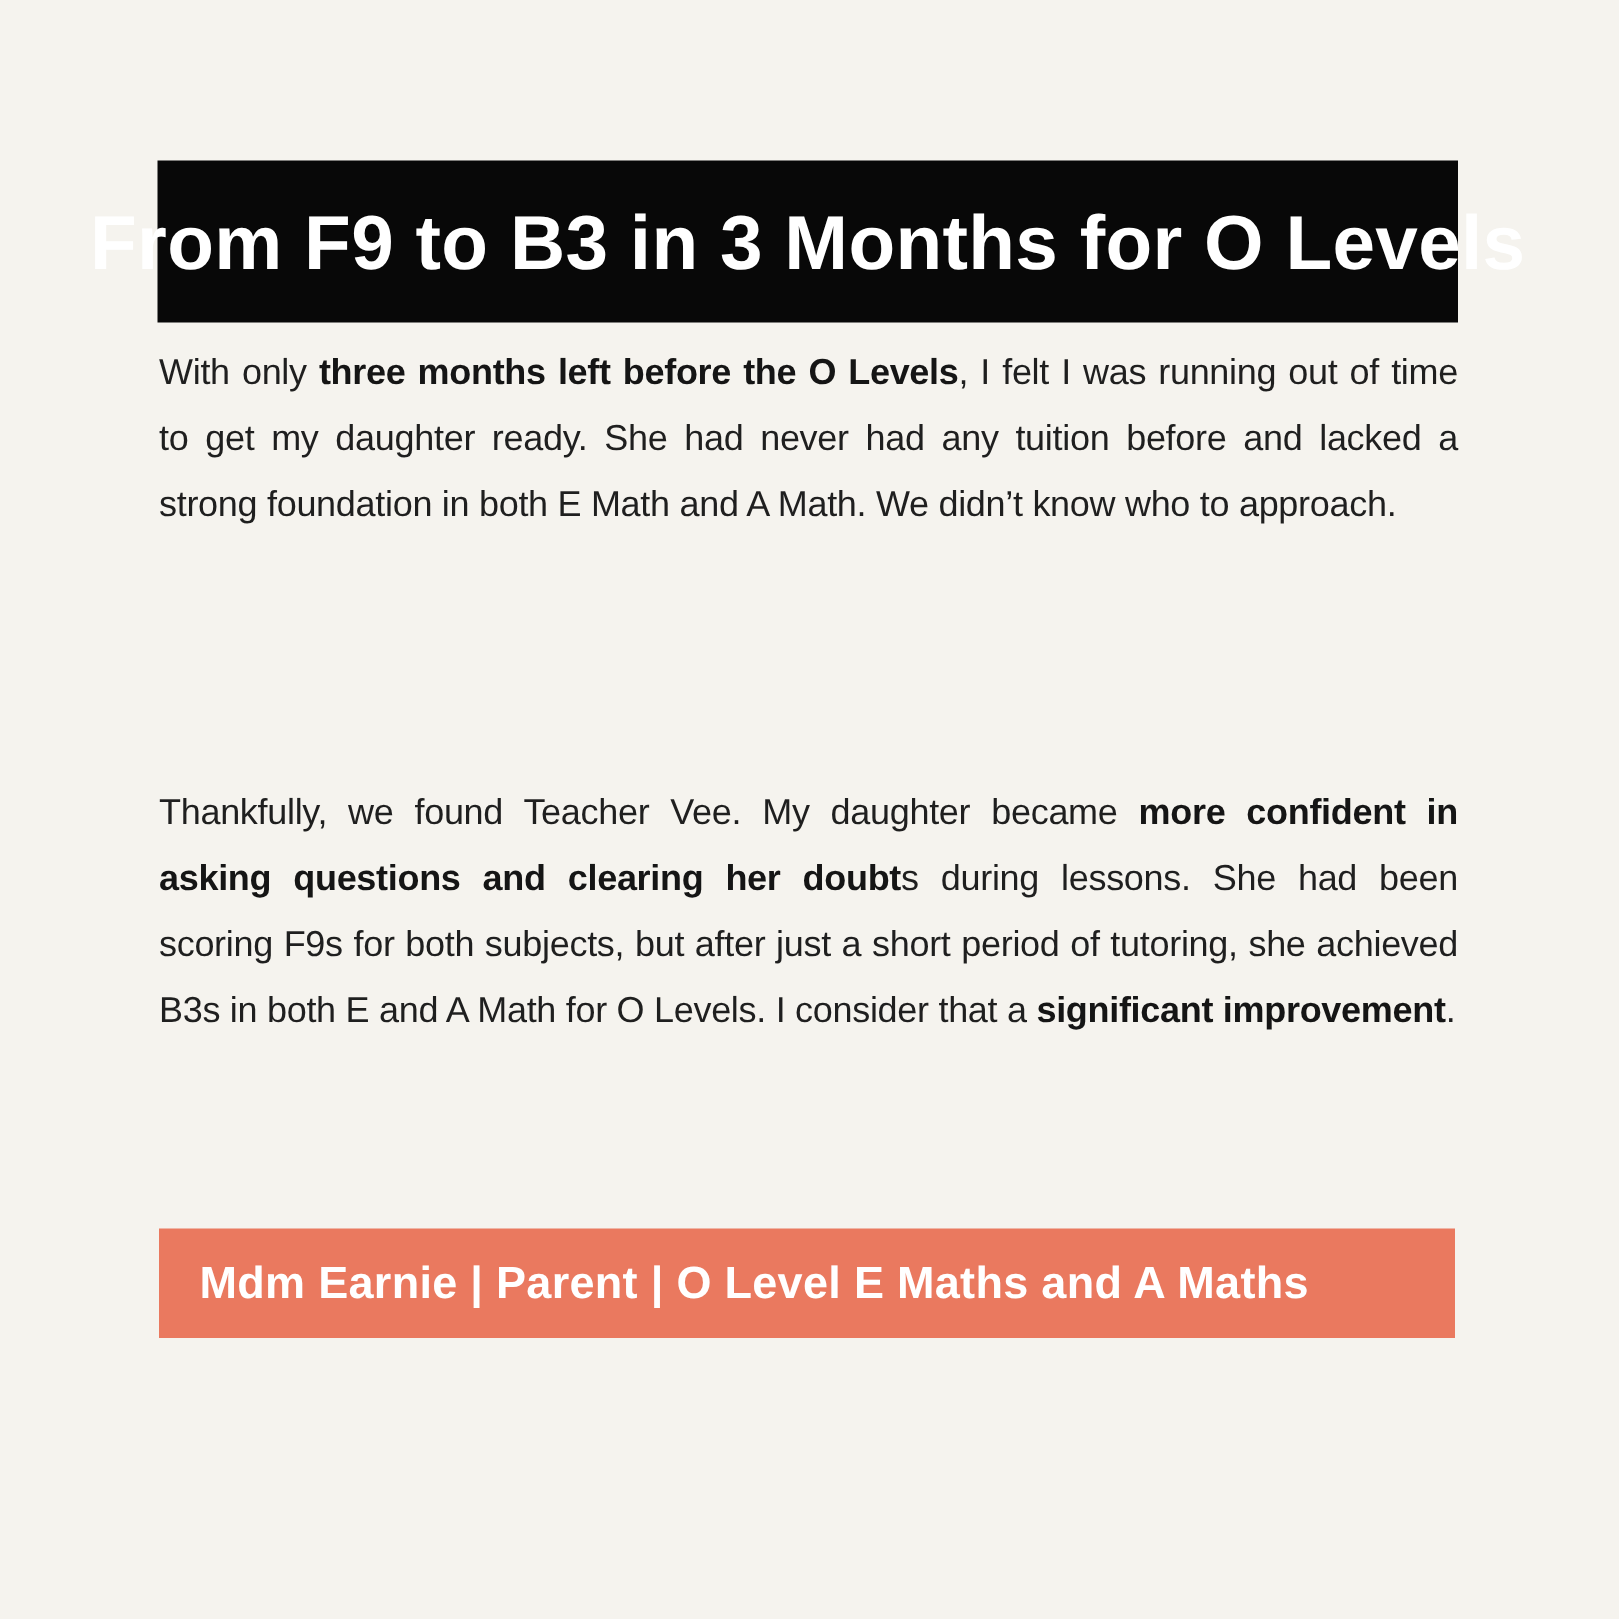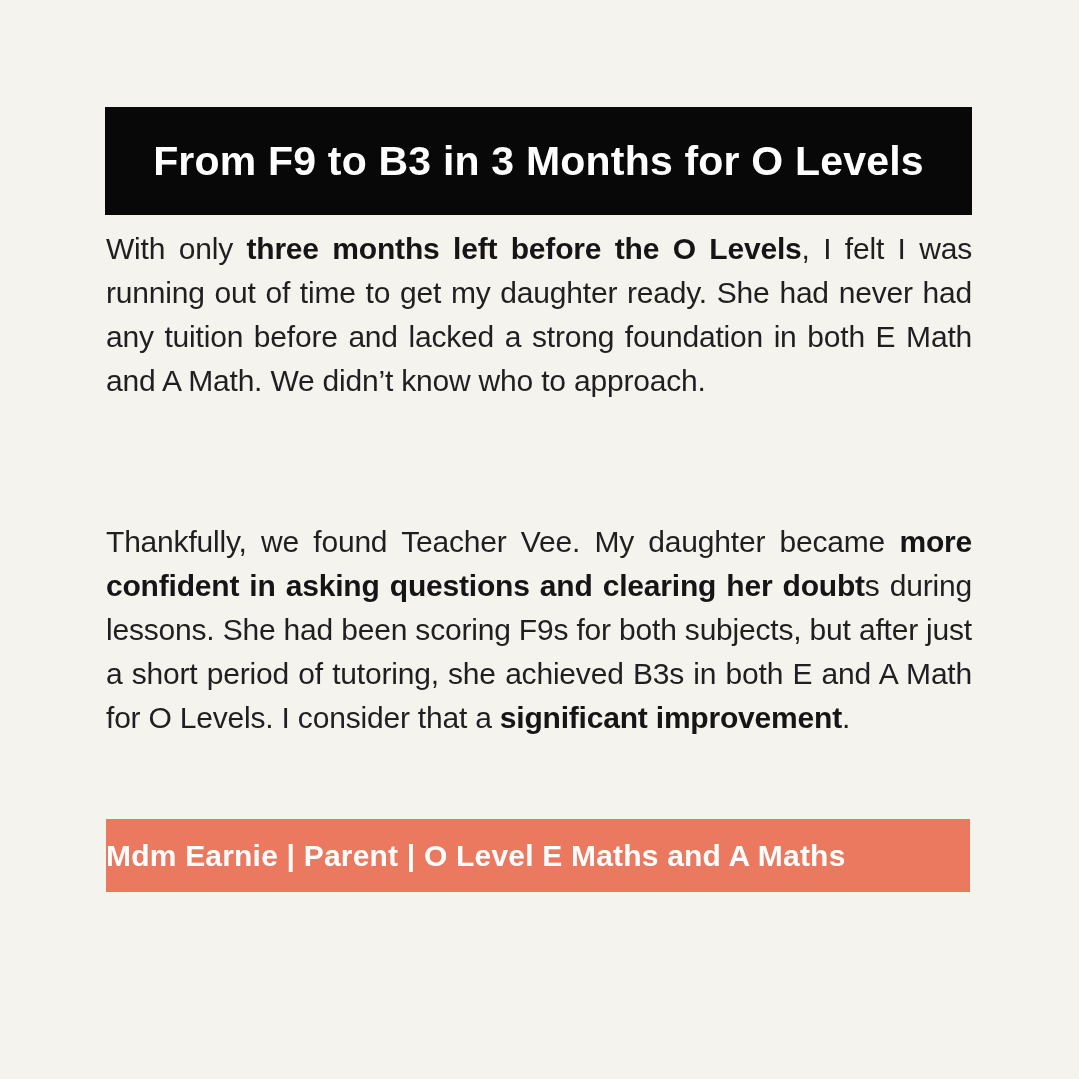--- a/index.html
+++ b/index.html
@@ -26,30 +26,30 @@
     width: 867px;
     height: 108px;
     background: #080808;
     display: flex;
     align-items: center;
     justify-content: center;
   }
   .title-banner .title-text {
     color: #FFFFFF;
     font-weight: 700;
-    font-size: 41px;
+    font-size: 51px;
     letter-spacing: 0.2px;
     white-space: nowrap;
   }
   .para {
     position: absolute;
     left: 106px;
     width: 866px;
     margin: 0;
-    font-size: 30px;
+    font-size: 24px;
     line-height: 44px;
     color: #1F1F1F;
     text-align: justify;
     text-align-last: left;
     letter-spacing: -0.2px;
   }
   .para b {
     font-weight: 700;
     color: #151515;
   }
@@ -57,20 +57,21 @@
   .para-2 { top: 488px; margin-top: 32px; }
   .attribution-banner {
     position: absolute;
     left: 106px;
     top: 819px;
     width: 864px;
     height: 73px;
     background: #EA795F;
     display: flex;
     align-items: center;
+    padding-left: 27px;
     box-sizing: border-box;
   }
   .attribution-banner .attribution-text {
     color: #FFFFFF;
     font-weight: 700;
     font-size: 30px;
     letter-spacing: 0.2px;
     white-space: nowrap;
   }
 </style>

